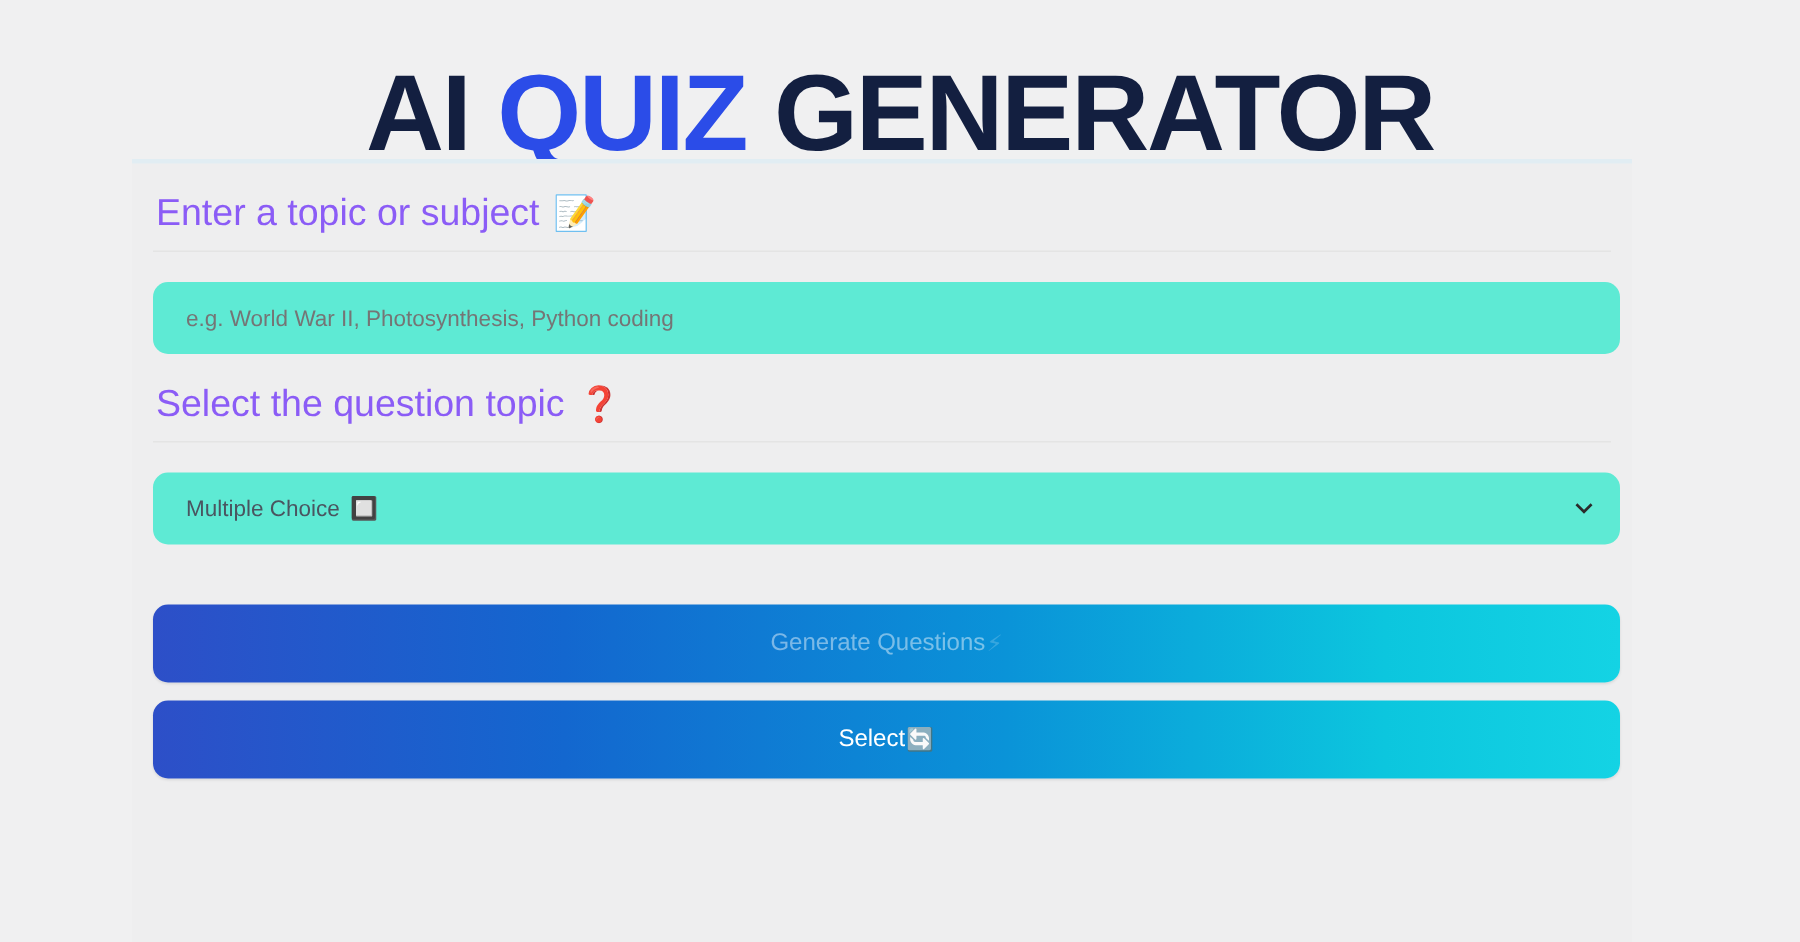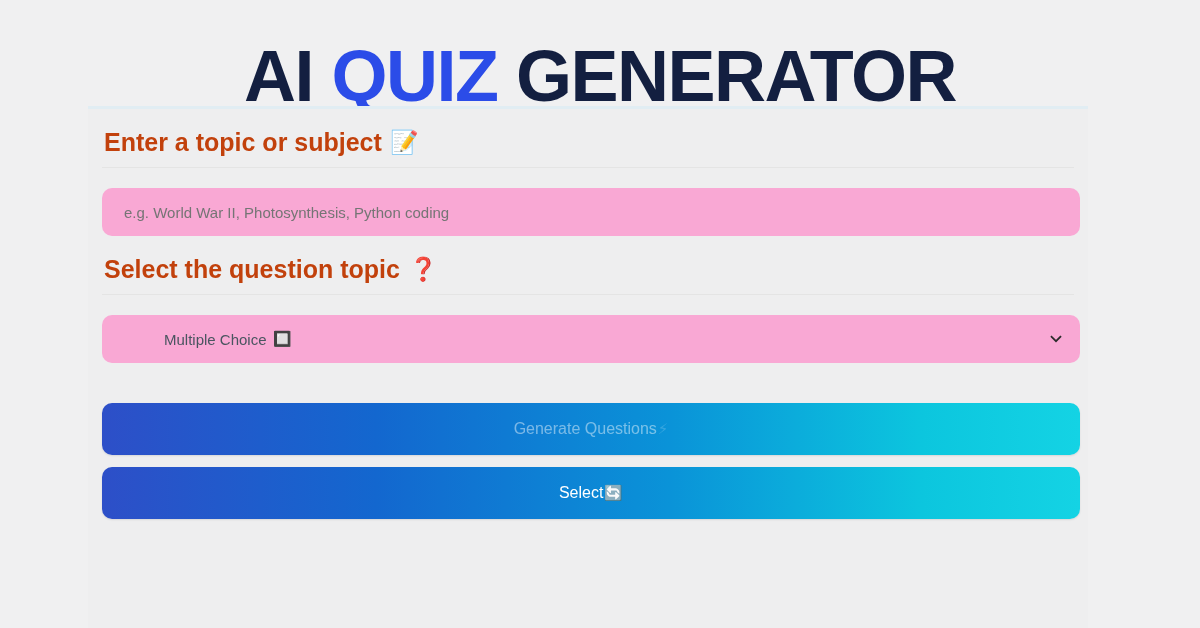--- a/index.html
+++ b/index.html
@@ -41,47 +41,47 @@
     border-top: 3px solid #e1edf3;
     padding: 0 14px;
   }
 
   
   .field { padding-top: 18px; }
 
   .field-label {
     font-size: 25px;
     line-height: 30px;
-    color: #c2410c;
-    font-weight: 700;
+    color: #8b5cf6;
+    font-weight: 400;
     padding: 0 2px 10px 2px;
     border-bottom: 1px solid #e4e4e4;
     display: flex;
     align-items: center;
     gap: 9px;
     white-space: nowrap;
   }
   .field-label .emoji { font-size: 23px; line-height: 1; }
 
   .control {
     margin-top: 20px;
     height: 48px;
-    background: #f9a8d4;
+    background: #5eead4;
     border: none;
     border-radius: 10px;
     display: flex;
     align-items: center;
     padding: 0 22px;
     font-size: 15px;
     color: #4a5560;
     position: relative;
     width: 978px;
   }
   .control.placeholder-text { color: #57636e; }
-  .control .value { display: flex; align-items: center; gap: 7px; margin-left: 40px; }
+  .control .value { display: flex; align-items: center; gap: 7px; }
   .control .value .emoji { font-size: 15px; }
 
   .chevron {
     position: absolute;
     right: 18px;
     top: 50%;
     transform: translateY(-50%);
     width: 12px;
     height: 12px;
     display: block;

